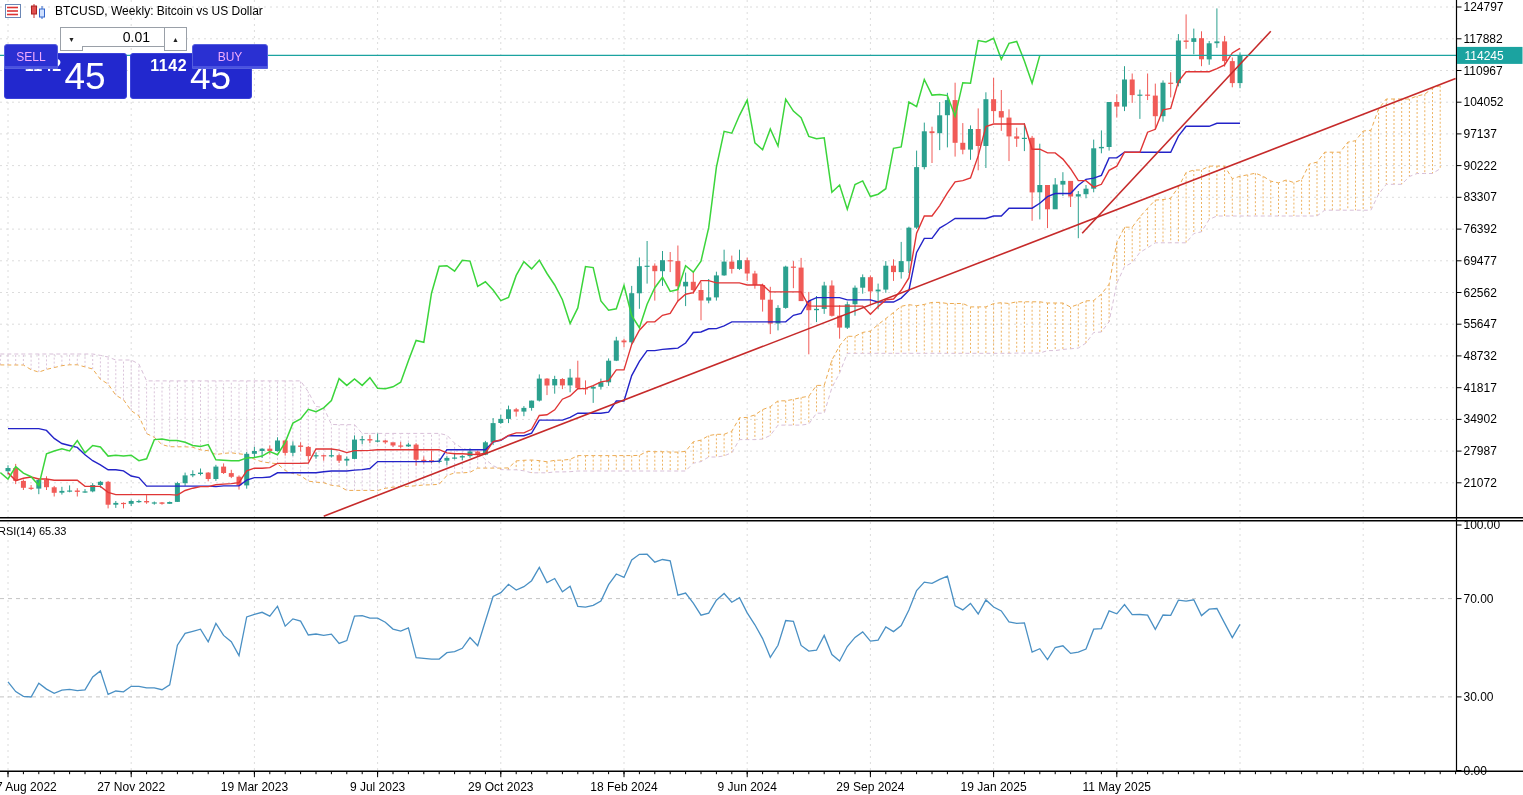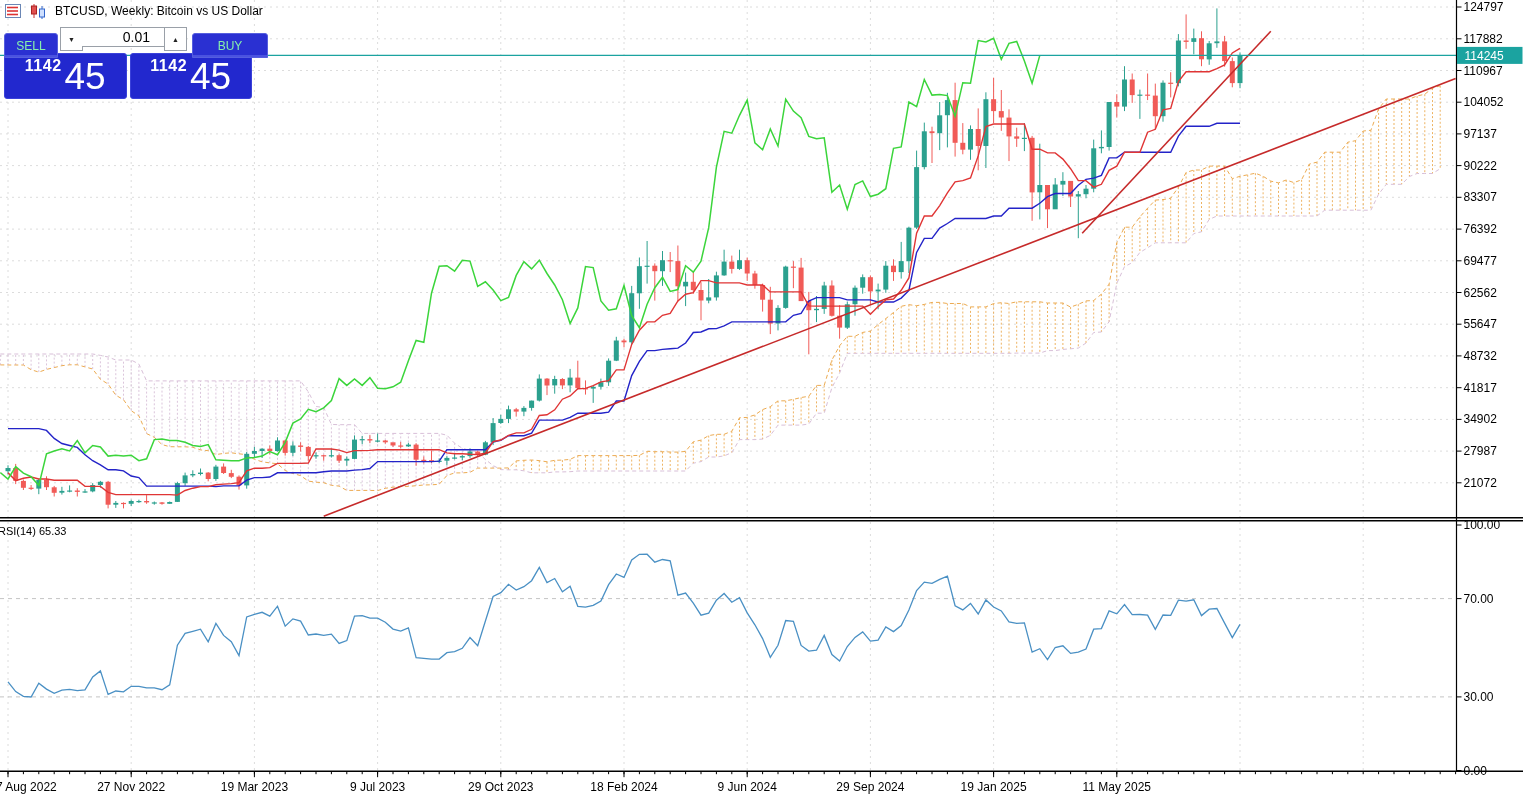--- a/index.html
+++ b/index.html
@@ -6,22 +6,22 @@
   .screen{position:relative;width:1523px;height:795px;background:#fff;overflow:hidden;
           font-family:"Liberation Sans",sans-serif;}
   #chart-container{position:absolute;left:0;top:0;width:1523px;height:795px;}
   
   .title-row{position:absolute;left:5px;top:4px;display:flex;align-items:flex-start;gap:8px;z-index:5;}
   .title-text{font-size:12px;color:#000;white-space:nowrap;}
   .win-icon{display:inline-block;}
   
   .trade-panel{position:absolute;left:4px;top:27px;width:248px;z-index:6;}
   .tp-row1{position:relative;height:26px;}
-  .tp-tab{position:absolute;top:6px;height:25px;background:#2A30D2;border:1px solid #555ede;border-radius:3px 3px 0 0;
-          color:#86efac;font-size:12px;display:flex;align-items:center;justify-content:center;box-sizing:border-box;
+  .tp-tab{position:absolute;top:17px;height:25px;background:#2A30D2;border:1px solid #555ede;border-radius:3px 3px 0 0;
+          color:#f0abfc;font-size:12px;display:flex;align-items:center;justify-content:center;box-sizing:border-box;
           box-shadow:inset 0 -2px 0 #4a52e0;cursor:pointer;text-align:center;}
   .tp-sell-tab{left:0;width:54px;}
   .tp-buy-tab{left:188px;width:76px;}
   .tp-spin{position:absolute;top:0;width:23px;height:24px;background:#fff;border:1px solid #9aa0a8;box-sizing:border-box;
            display:flex;align-items:center;justify-content:center;font-size:7px;color:#222;cursor:pointer;padding:0;}
   .tp-down{left:56px;}
   .tp-up{left:160px;}
   .tp-vol{position:absolute;left:78px;top:0;width:82px;height:20px;border:1px solid #9aa0a8;border-left:none;border-right:none;
           box-sizing:border-box;text-align:right;padding-right:14px;font-size:14px;font-family:"Liberation Sans",sans-serif;color:#000;}
   .tp-row2{display:flex;gap:3px;height:46px;}

